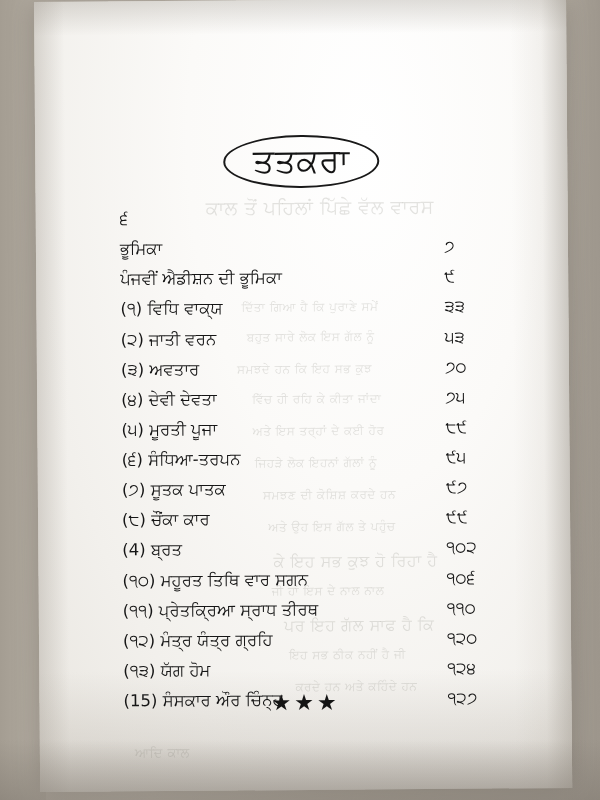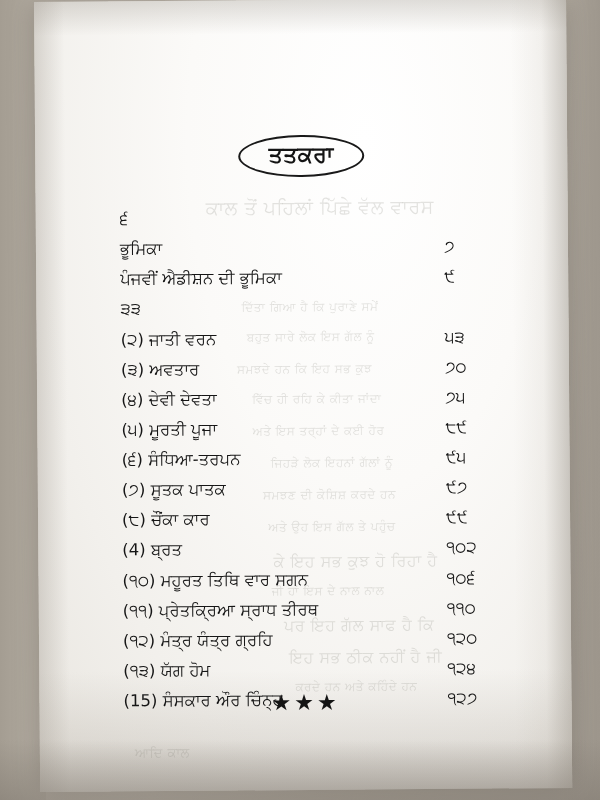--- a/index.html
+++ b/index.html
@@ -100,22 +100,22 @@
   }
   .title-ellipse {
     display: inline-block;
     position: relative;
     padding: 7px 28px 9px 28px;
     border: 2px solid #191919;
     border-radius: 50% / 50%;
   }
   .title-text {
     font-family: "DejaVu Sans", sans-serif;
-    font-size: 22px;
-    font-weight: bold;
+    font-size: 33px;
+    font-weight: normal;
     color: #141414;
     letter-spacing: 0.5px;
     line-height: 1;
   }
 
   
   .toc {
     position: absolute;
     left: 84px;
     top: 208px;
@@ -168,27 +168,27 @@
     <div class="edge-right"></div>
     <div class="edge-bottom"></div>
 
     <div id="bleed-layer">
         <div class="bleed" style="left: 170px; top: 196px; font-size: 19px;">ਕਾਲ ਤੋਂ ਪਹਿਲਾਂ ਪਿੱਛੇ ਵੱਲ ਵਾਰਸ</div>
         <div class="bleed" style="left: 205px; top: 300px; font-size: 12px;">ਦਿੱਤਾ ਗਿਆ ਹੈ ਕਿ ਪੁਰਾਣੇ ਸਮੇਂ</div>
         <div class="bleed" style="left: 210px; top: 330px; font-size: 12px;">ਬਹੁਤ ਸਾਰੇ ਲੋਕ ਇਸ ਗੱਲ ਨੂੰ</div>
         <div class="bleed" style="left: 200px; top: 362px; font-size: 12px;">ਸਮਝਦੇ ਹਨ ਕਿ ਇਹ ਸਭ ਕੁਝ</div>
         <div class="bleed" style="left: 215px; top: 392px; font-size: 12px;">ਵਿੱਚ ਹੀ ਰਹਿ ਕੇ ਕੀਤਾ ਜਾਂਦਾ</div>
         <div class="bleed" style="left: 215px; top: 424px; font-size: 12px;">ਅਤੇ ਇਸ ਤਰ੍ਹਾਂ ਦੇ ਕਈ ਹੋਰ</div>
-        <div class="bleed" style="left: 233px; top: 456px; font-size: 12px;">ਜਿਹੜੇ ਲੋਕ ਇਹਨਾਂ ਗੱਲਾਂ ਨੂੰ</div>
+        <div class="bleed" style="left: 217px; top: 456px; font-size: 12px;">ਜਿਹੜੇ ਲੋਕ ਇਹਨਾਂ ਗੱਲਾਂ ਨੂੰ</div>
         <div class="bleed" style="left: 225px; top: 488px; font-size: 12px;">ਸਮਝਣ ਦੀ ਕੋਸ਼ਿਸ਼ ਕਰਦੇ ਹਨ</div>
         <div class="bleed" style="left: 230px; top: 520px; font-size: 12px;">ਅਤੇ ਉਹ ਇਸ ਗੱਲ ਤੇ ਪਹੁੰਚ</div>
         <div class="bleed" style="left: 235px; top: 552px; font-size: 16px;">ਕੇ ਇਹ ਸਭ ਕੁਝ ਹੋ ਰਿਹਾ ਹੈ</div>
         <div class="bleed" style="left: 233px; top: 584px; font-size: 12px;">ਜੀ ਹਾਂ ਇਸ ਦੇ ਨਾਲ ਨਾਲ</div>
         <div class="bleed" style="left: 245px; top: 616px; font-size: 16px;">ਪਰ ਇਹ ਗੱਲ ਸਾਫ ਹੈ ਕਿ</div>
-        <div class="bleed" style="left: 250px; top: 648px; font-size: 16px; text-align: right;">ਇਹ ਸਭ ਠੀਕ ਨਹੀਂ ਹੈ ਜੀ</div>
+        <div class="bleed" style="left: 250px; top: 648px; font-size: 12px; text-align: right;">ਇਹ ਸਭ ਠੀਕ ਨਹੀਂ ਹੈ ਜੀ</div>
         <div class="bleed" style="left: 256px; top: 680px; font-size: 12px;">ਕਰਦੇ ਹਨ ਅਤੇ ਕਹਿੰਦੇ ਹਨ</div>
         <div class="bleed" style="left: 95px; top: 744px; font-size: 13px;">ਆਦਿ ਕਾਲ</div>
       </div>
 
     <div class="title-wrap">
       <span class="title-ellipse">
         <span class="title-text">ਤਤਕਰਾ</span>
       </span>
     </div>
 
@@ -198,20 +198,21 @@
         </div>
         <div class="toc-row">
           <span class="toc-label">ਭੂਮਿਕਾ</span>
           <span class="toc-page">੭</span>
         </div>
         <div class="toc-row">
           <span class="toc-label">ਪੰਜਵੀਂ ਐਡੀਸ਼ਨ ਦੀ ਭੂਮਿਕਾ</span>
           <span class="toc-page">੯</span>
         </div>
         <div class="toc-row">
+          <span class="toc-label">(੧) ਵਿਧਿ ਵਾਕ੍ਯ</span>
           <span class="toc-page">੩੩</span>
         </div>
         <div class="toc-row">
           <span class="toc-label">(੨) ਜਾਤੀ ਵਰਨ</span>
           <span class="toc-page">੫੩</span>
         </div>
         <div class="toc-row">
           <span class="toc-label">(੩) ਅਵਤਾਰ</span>
           <span class="toc-page">੭੦</span>
         </div>

